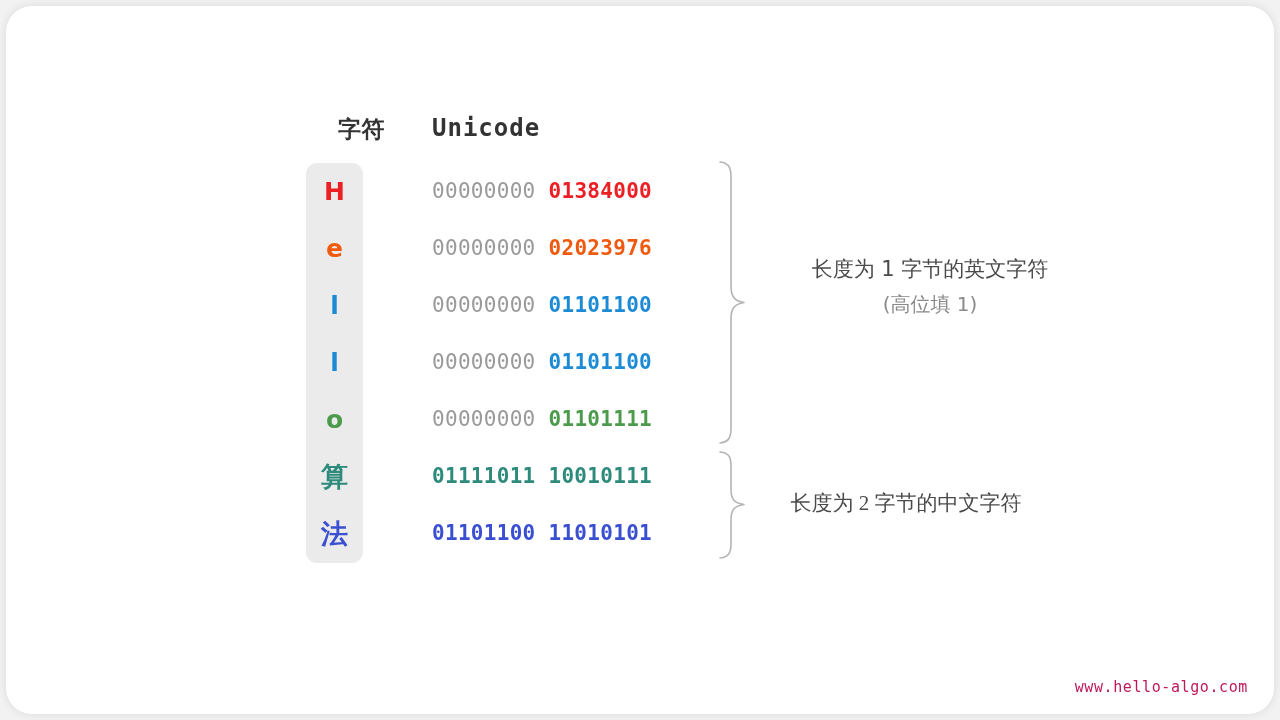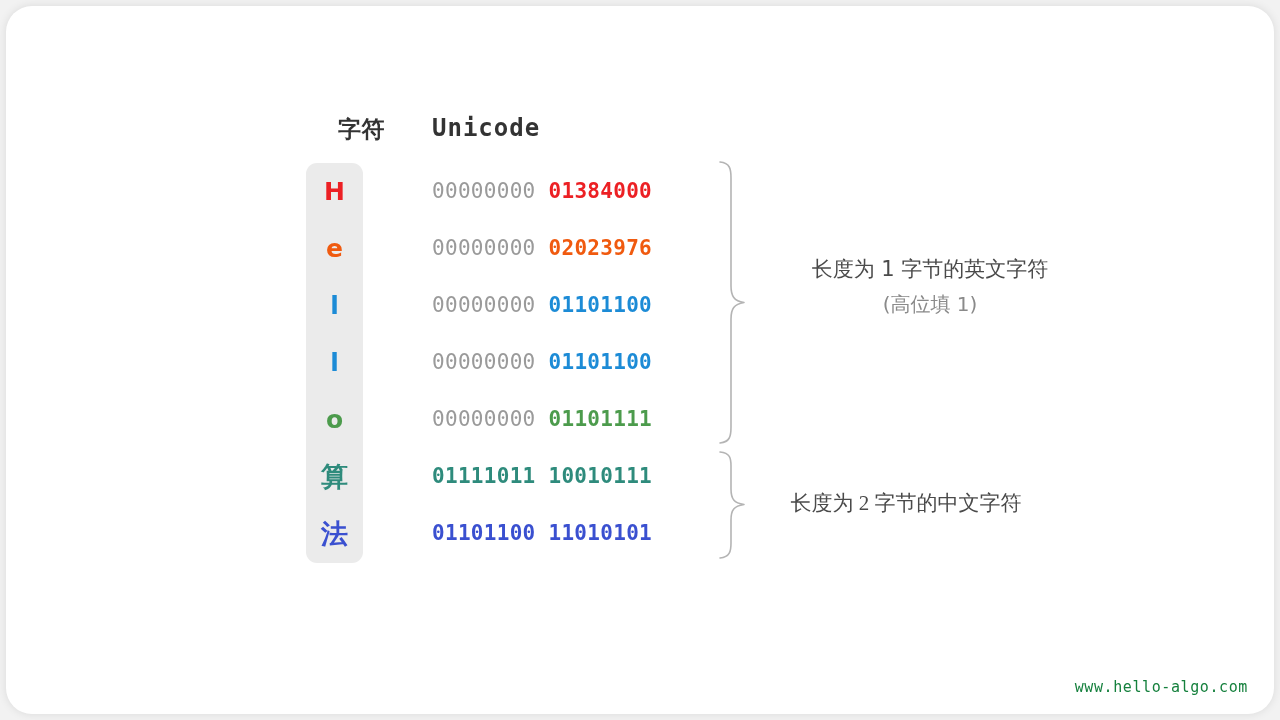--- a/index.html
+++ b/index.html
@@ -137,21 +137,21 @@
     white-space: pre;
   }
 
   
   .watermark {
     position: absolute;
     right: 32px;
     bottom: 24px;
     font-family: "DejaVu Sans Mono", "Liberation Mono", monospace;
     font-size: 15px;
-    color: #15803d;
+    color: #be185d;
     letter-spacing: 0.6px;
   }
 </style>
 </head>
 <body>
 
 <div class="page-root">
   <div class="card"></div>
   <div class="stage">
 

